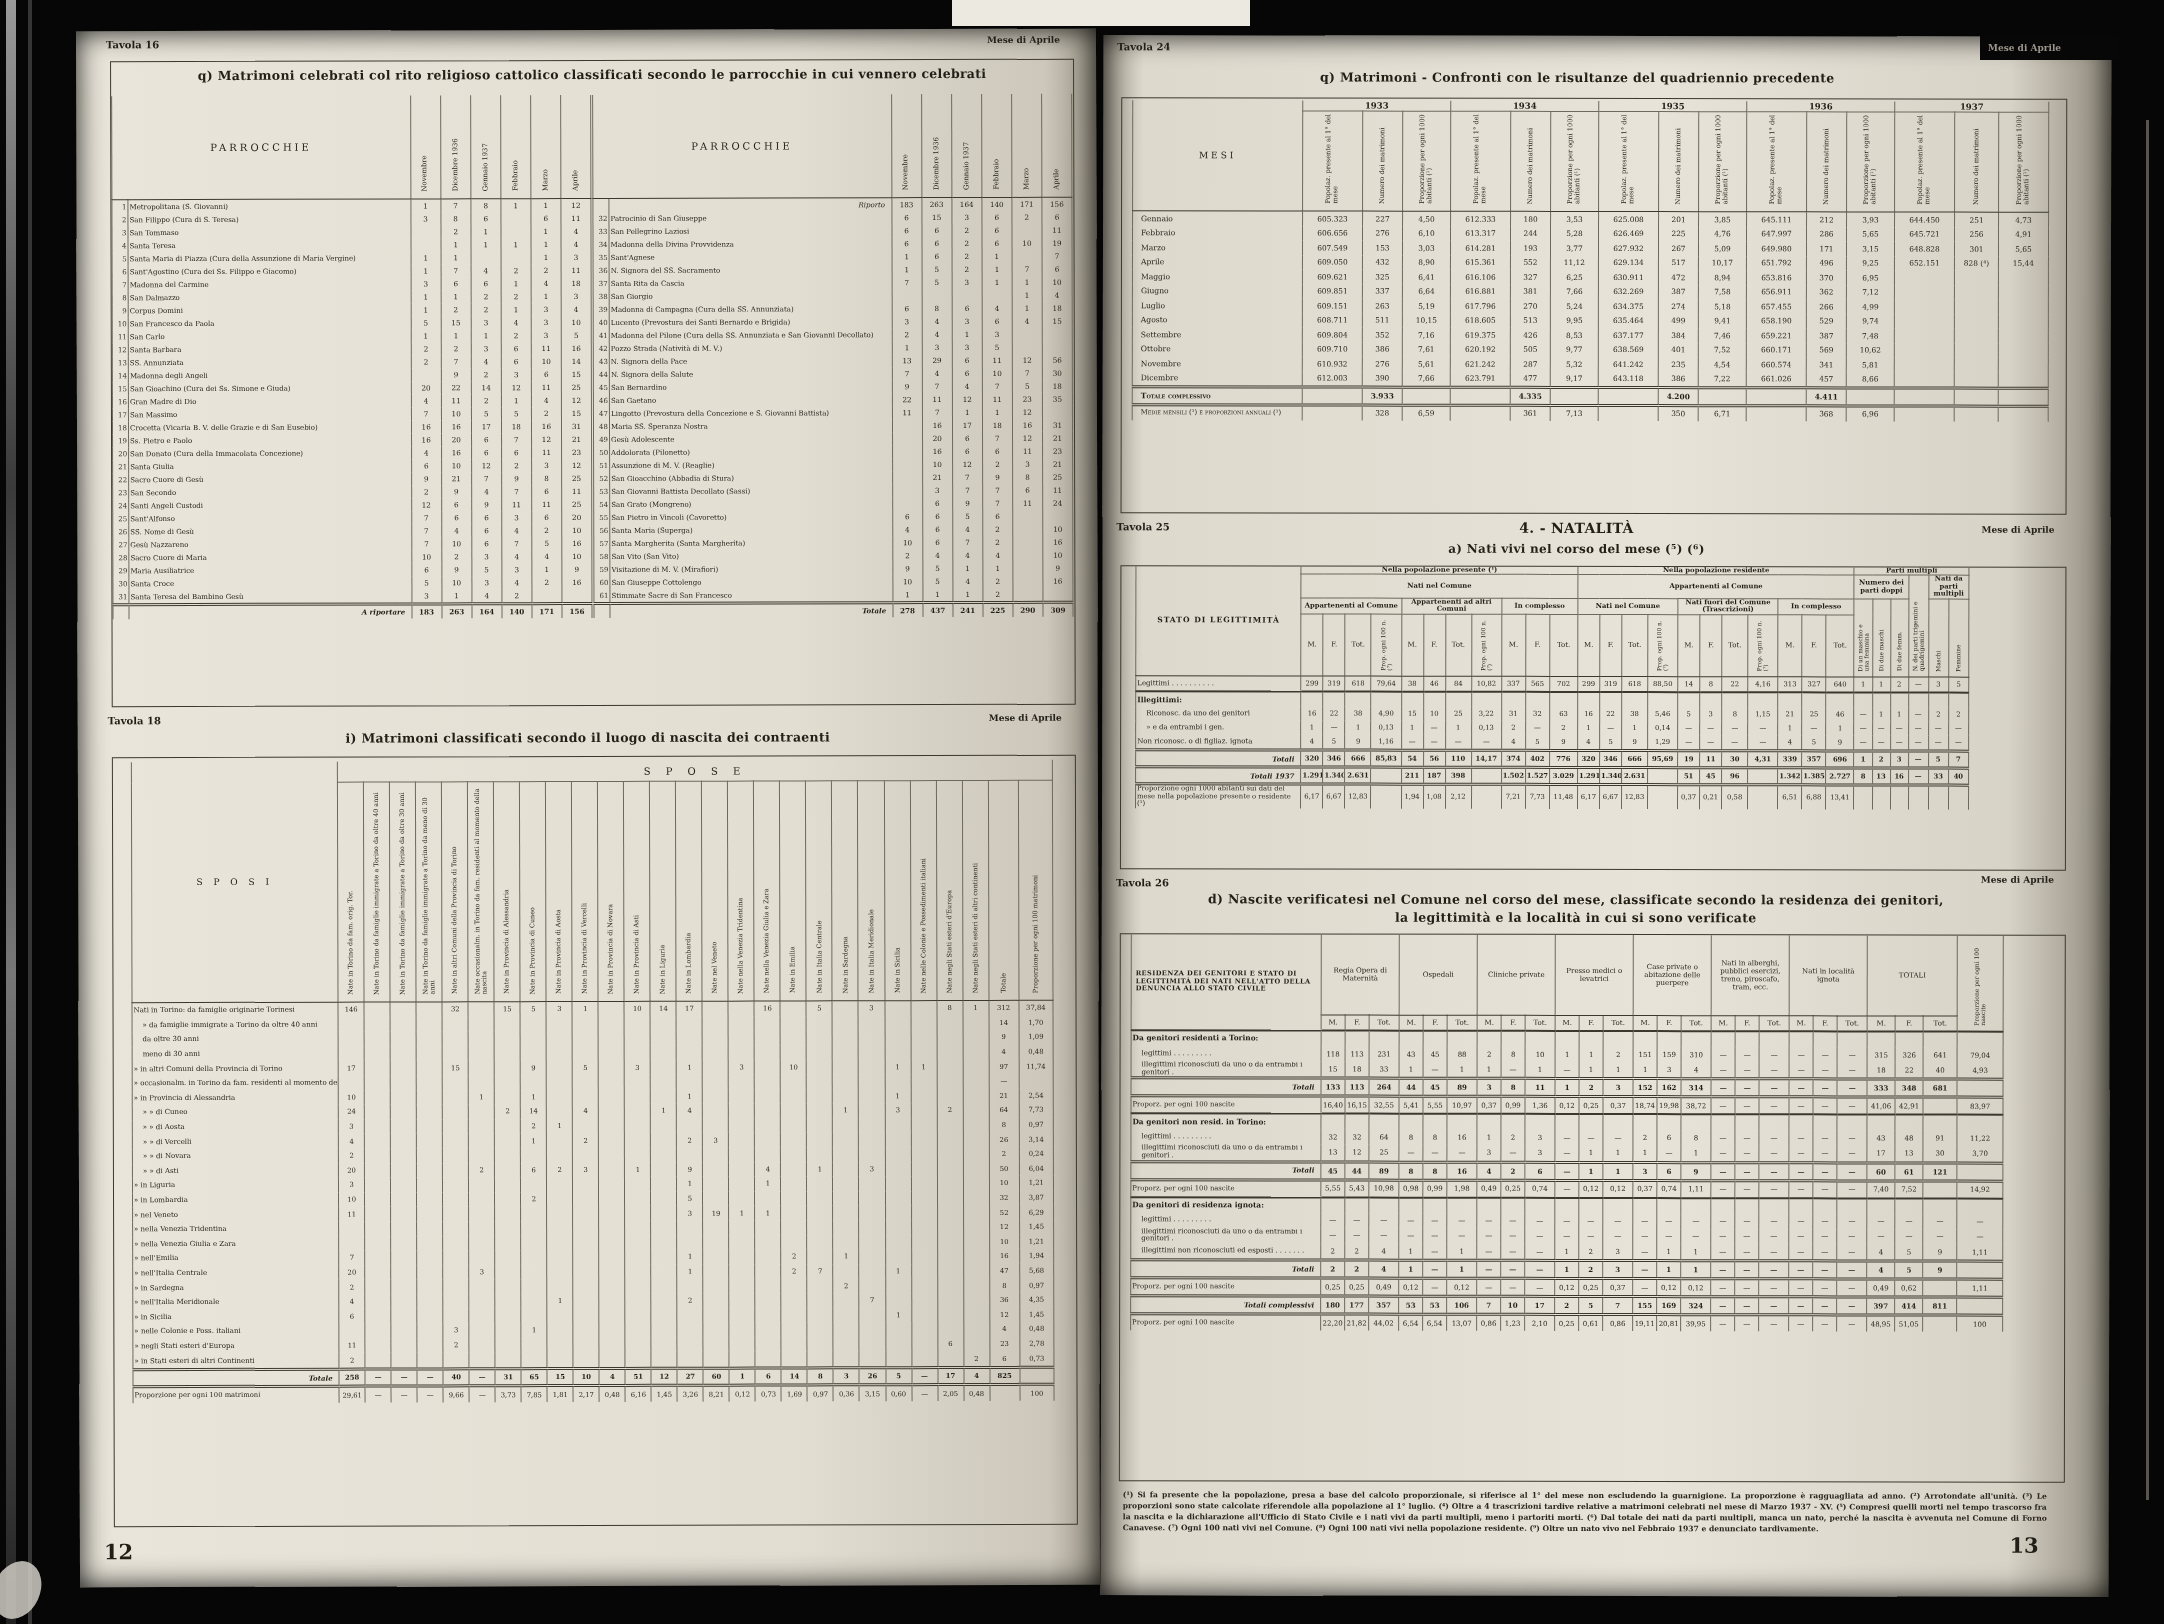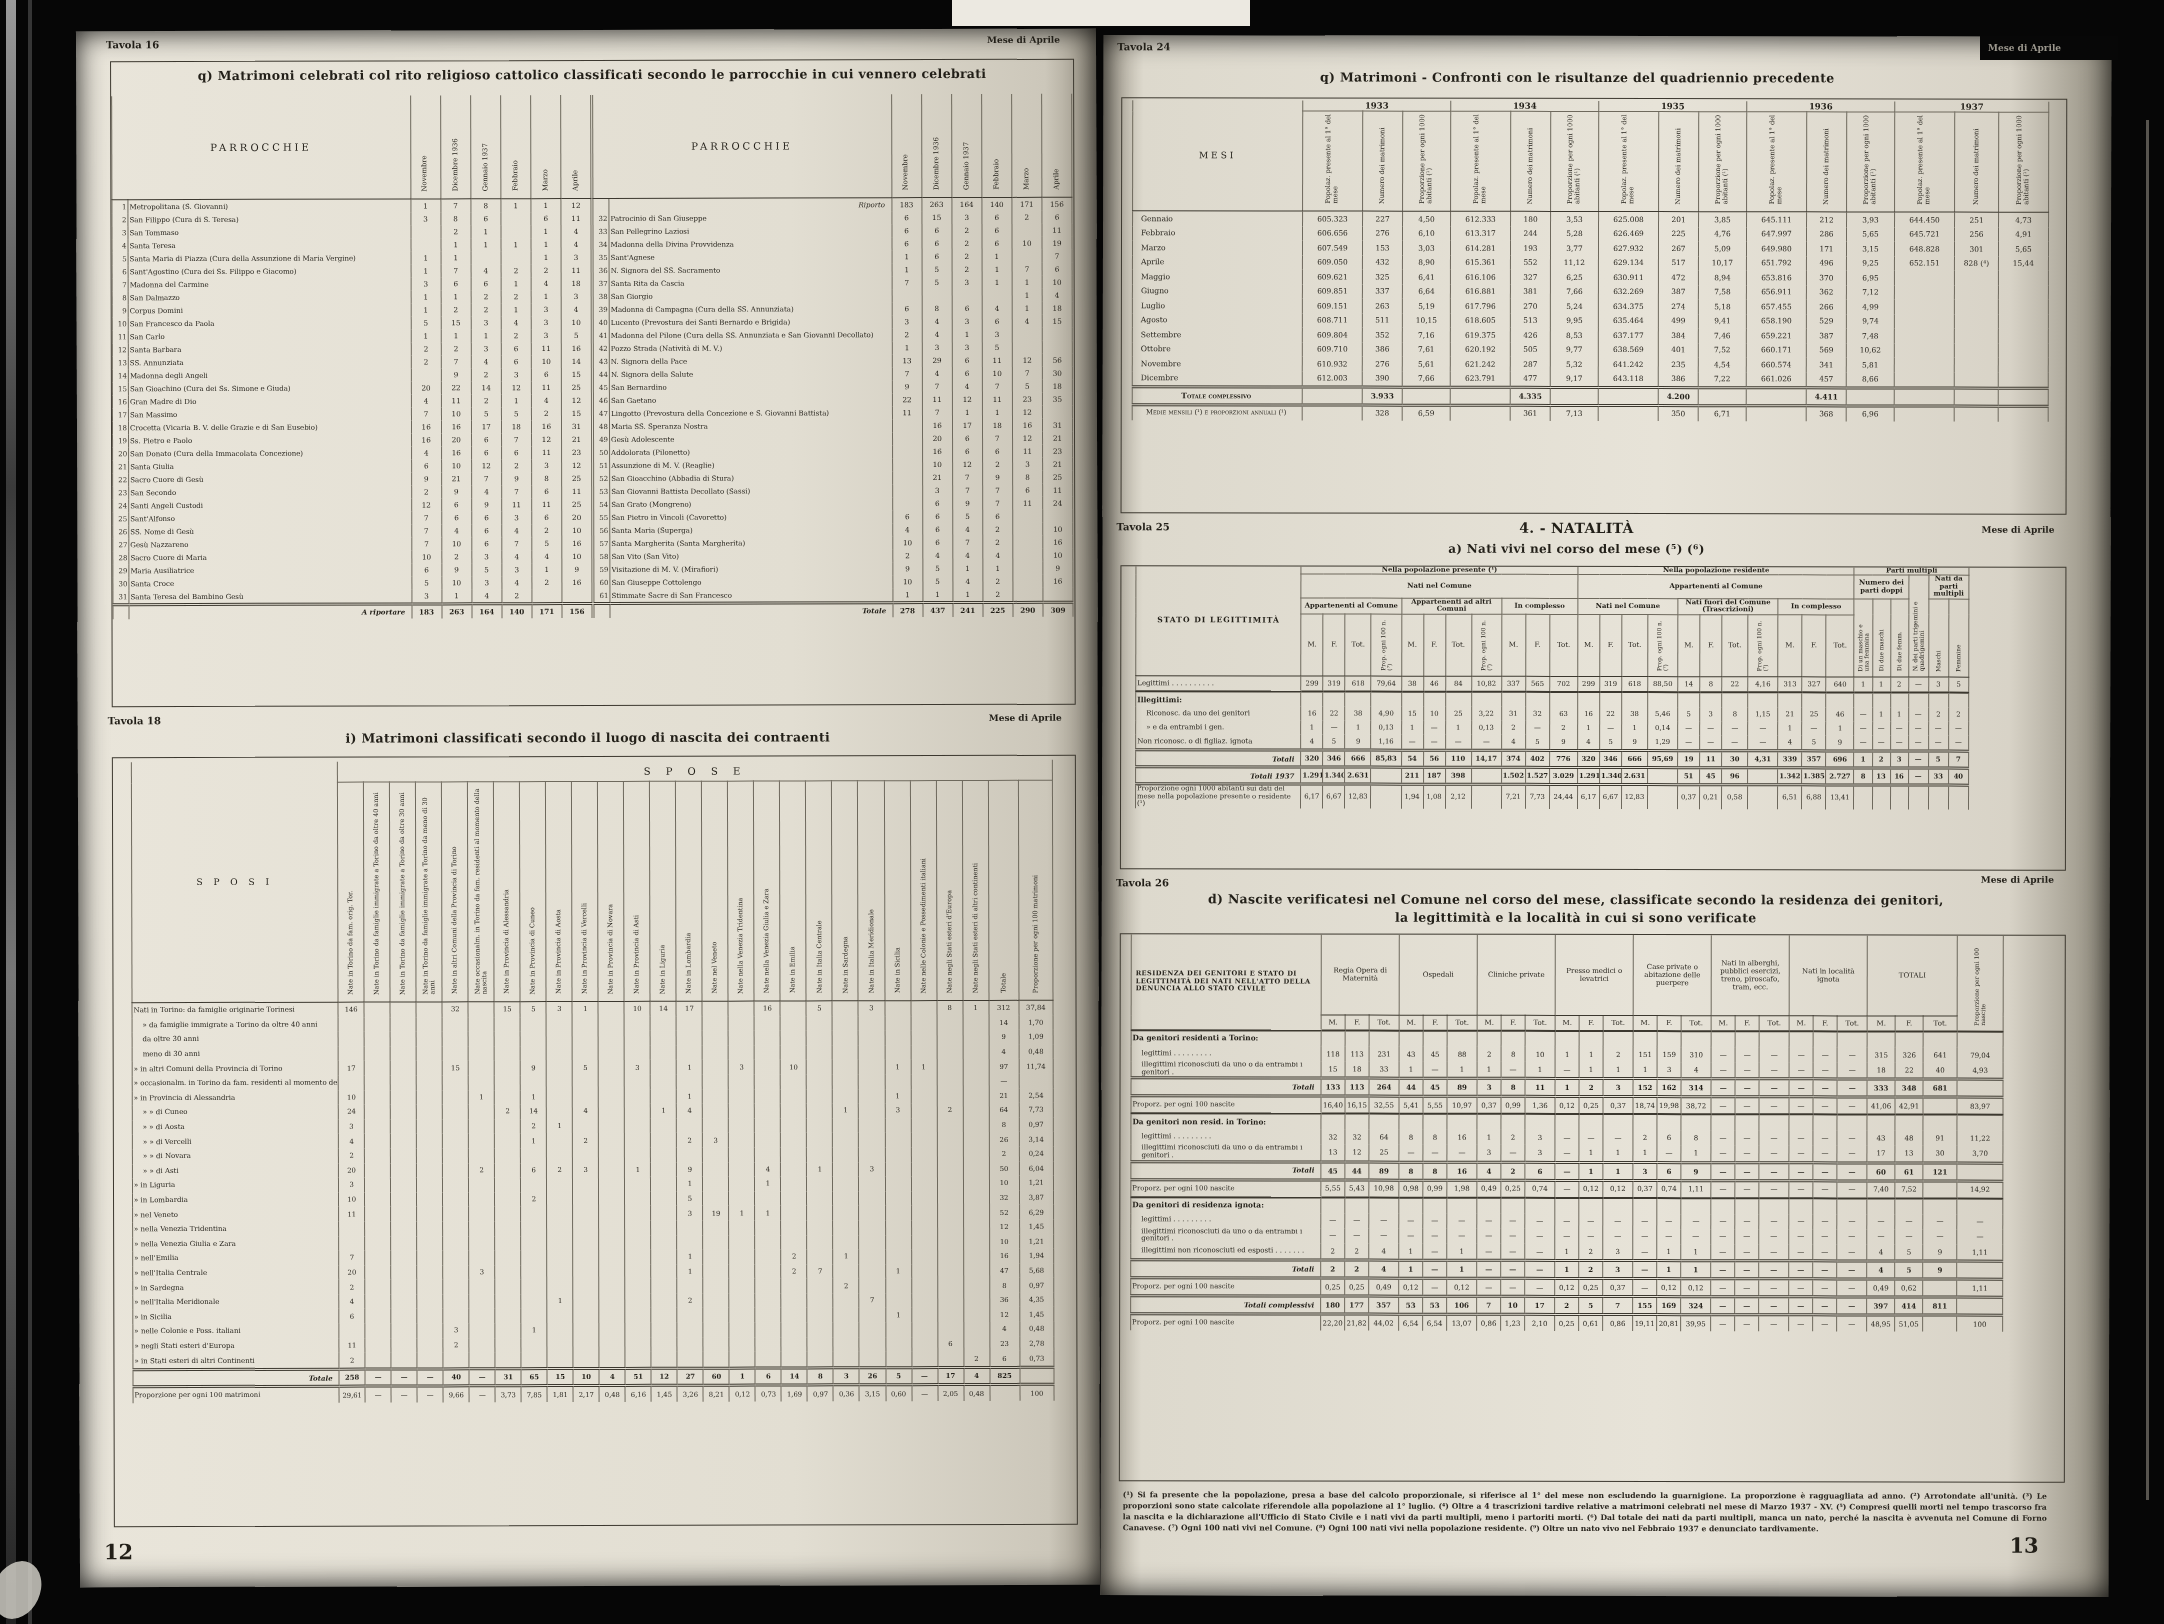--- a/index.html
+++ b/index.html
@@ -59,21 +59,21 @@
   .ti td.v{font-size:6.8px;height:14.6px;}
   .ti td.lbl{font-size:7px;}
   
   .t24{width:916px;}
   .t24 th.yr{font-size:8.5px;font-weight:bold;border-bottom:1px solid #6e695d;}
   .t24 th.mesi{font-size:9px;letter-spacing:3px;}
   .t24 th.rot{height:96px;}
   .t24 th.rot span{font-size:6.6px;max-height:92px;}
   .t24 td.v{font-size:7.4px;height:14.5px;}
   .t24 td.lbl{font-size:7.6px;padding-left:8px;}
-  .t24 tr.tot td.lbl, .t24 tr.prop td.lbl{text-align:center;padding-right:10px;font-variant:small-caps;}
+  .t24 tr.tot td.lbl, .t24 tr.prop td.lbl{text-align:left;padding-right:10px;font-variant:small-caps;}
   
   .t25{width:834px;}
   .t25 th{font-size:6.8px;white-space:normal;line-height:1.1;text-align:center;}
   .t25 th.grp{border-bottom:1px solid #6e695d;font-weight:bold;}
   .t25 th.stato{font-size:7.6px;letter-spacing:1px;font-weight:bold;white-space:normal;border-radius:11px;}
   .t25 th.leaf{font-size:7px;height:14px;}
   .t25 th.rotp{height:58px;}
   .t25 th.rotp span{font-size:5.8px;max-height:56px;}
   .t25 th.rotbig span{font-size:6px;max-height:118px;}
   .t25 td.v{font-size:6.8px;height:14px;}
@@ -2313,21 +2313,21 @@
               <td class="v">6,17</td>
               <td class="v">6,67</td>
               <td class="v">12,83</td>
               <td class="v"></td>
               <td class="v">1,94</td>
               <td class="v">1,08</td>
               <td class="v">2,12</td>
               <td class="v"></td>
               <td class="v">7,21</td>
               <td class="v">7,73</td>
-              <td class="v">24,44</td>
+              <td class="v">11,48</td>
               <td class="v">6,17</td>
               <td class="v">6,67</td>
               <td class="v">12,83</td>
               <td class="v"></td>
               <td class="v">0,37</td>
               <td class="v">0,21</td>
               <td class="v">0,58</td>
               <td class="v"></td>
               <td class="v">6,51</td>
               <td class="v">6,88</td>

